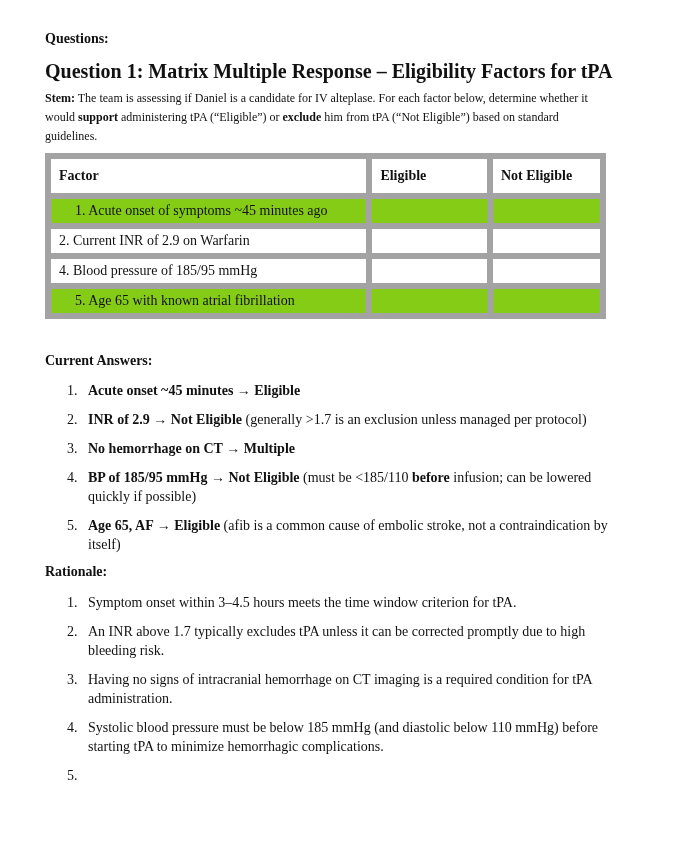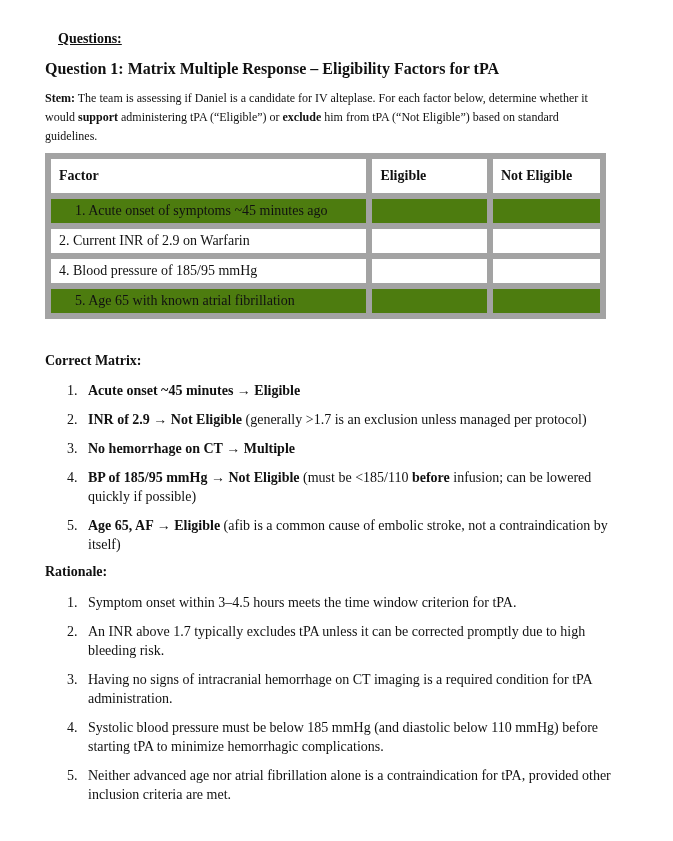--- a/index.html
+++ b/index.html
@@ -3,44 +3,44 @@
 <meta charset="utf-8">
 <style>
   html, body { margin: 0; padding: 0; background: #ffffff; }
   body {
     width: 673px; height: 841px; position: relative; overflow: hidden;
     font-family: "Liberation Serif", "DejaVu Serif", serif;
     color: #111111; font-size: 14px;
   }
   .page { position: absolute; left: 45px; top: 0; width: 580px; }
   .questions-title {
-    position: absolute; top: 31px; left: 13px;
-    font-weight: bold; text-decoration: underline; font-size: 14px;
+    position: absolute; top: 31px; left: 0;
+    font-weight: bold; font-size: 14px;
   }
   .q-title {
     position: absolute; top: 60px; left: 0;
-    font-weight: bold; font-size: 16px;
+    font-weight: bold; font-size: 20px;
   }
   .stem {
     position: absolute; top: 89px; left: 0; width: 560px;
     line-height: 19px; font-size: 12px;
   }
   .stem b { font-weight: bold; }
   table.matrix {
     position: absolute; top: 153px; left: 0;
     border-collapse: collapse; width: 561px;
     font-size: 14px;
   }
   table.matrix td, table.matrix th {
     border: 6px solid #a3a3a3;
     height: 24px; padding: 0 8px; text-align: left; vertical-align: middle;
   }
   table.matrix th { font-weight: bold; height: 25px; }
   table.matrix th.eligible-h { vertical-align: top; padding-top: 9px; }
-  table.matrix tr.shaded td { background: #4d7c0f; padding-left: 24px; }
+  table.matrix tr.shaded td { background: #84cc16; padding-left: 24px; }
   .col-factor { width: 314px; }
   .col-el { width: 102px; }
   .col-ne { width: 94px; }
   .section-title {
     position: absolute; left: 0; font-weight: bold; font-size: 14px;
   }
   ol.list {
     position: absolute; left: 0; margin: 0; padding: 0; list-style: none;
     width: 580px;
   }
@@ -88,21 +88,21 @@
         <td></td>
       </tr>
       <tr class="shaded">
         <td>5. Age 65 with known atrial fibrillation</td>
         <td></td>
         <td></td>
       </tr>
     </tbody>
   </table>
 
-  <div class="section-title" style="top:353px;">Correct Matrix:</div>
+  <div class="section-title" style="top:353px;">Current Answers:</div>
 
   <ol class="list" style="top:381px;">
     <li style="margin-bottom:10px;">
       <span class="num">1.</span><b>Acute onset ~45 minutes → Eligible</b><span></span>
     </li>
     <li style="margin-bottom:10px;">
       <span class="num">2.</span><b>INR of 2.9 → Not Eligible</b><span> (generally &gt;1.7 is an exclusion unless managed per protocol)</span>
     </li>
     <li style="margin-bottom:10px;">
       <span class="num">3.</span><b>No hemorrhage on CT → Multiple</b><span></span>
@@ -124,17 +124,17 @@
     <li style="margin-bottom:10px;">
       <span class="num">2.</span><span>An INR above 1.7 typically excludes tPA unless it can be corrected promptly due to high bleeding risk.</span>
     </li>
     <li style="margin-bottom:10px;">
       <span class="num">3.</span><span>Having no signs of intracranial hemorrhage on CT imaging is a required condition for tPA administration.</span>
     </li>
     <li style="margin-bottom:10px;">
       <span class="num">4.</span><span>Systolic blood pressure must be below 185 mmHg (and diastolic below 110 mmHg) before starting tPA to minimize hemorrhagic complications.</span>
     </li>
     <li>
-      <span class="num">5.</span><span>Neither advanced age nor atrial fibrillation alone is a contraindication for tPA, provided other inclusion criteria are met.</span>
+      <span class="num">5.</span>
     </li>
   </ol>
 
 </div>
 
 </body></html>

